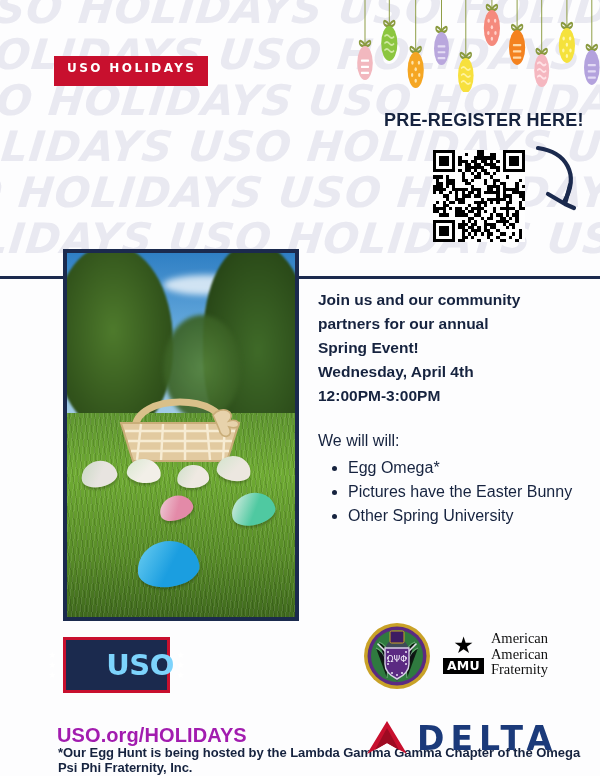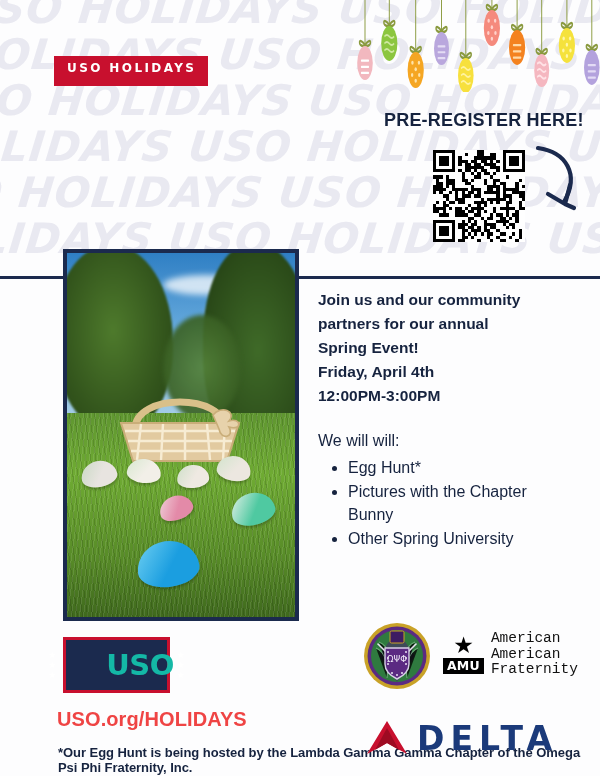--- a/index.html
+++ b/index.html
@@ -100,33 +100,33 @@
   .copy .wwh{margin-top:22px;font-size:16px;line-height:22px;color:#16233f;}
   .copy ul{margin:4px 0 0 0;padding-left:30px;}
   .copy li{font-size:16px;line-height:23px;color:#16233f;margin-bottom:1px;}
 
   
   .uso-logo{position:absolute;left:63px;top:637px;width:107px;height:56px;z-index:3;
     border:3px solid #c8102e;background:#1b2a4e;box-sizing:border-box;
     display:flex;align-items:center;justify-content:center;}
   .uso-inner{display:flex;align-items:center;gap:3px;}
   .uso-stars{display:flex;flex-direction:column;gap:1px;align-items:center;}
-  .uso-word{color:#14b8a6;font-family:"DejaVu Sans", sans-serif;font-weight:bold;
+  .uso-word{color:#7dd3fc;font-family:"DejaVu Sans", sans-serif;font-weight:bold;
     font-size:29px;line-height:29px;letter-spacing:-0.5px;margin-left:47px;}
-  .uso-url{position:absolute;left:57px;top:708px;z-index:3;
-    font-weight:bold;font-size:20px;color:#ef4444;letter-spacing:0.1px;}
+  .uso-url{position:absolute;left:57px;top:724px;z-index:3;
+    font-weight:bold;font-size:20px;color:#a21caf;letter-spacing:0.1px;}
   .footnote{position:absolute;left:58px;top:745px;z-index:3;
     font-weight:bold;font-size:13px;color:#16233f;letter-spacing:-0.05px;}
 
   .frat-seal{position:absolute;left:363px;top:622px;width:68px;height:68px;z-index:3;}
   .amu{position:absolute;left:443px;top:631px;z-index:3;display:flex;align-items:center;gap:7px;}
   .amu-left{display:flex;flex-direction:column;align-items:center;gap:2px;}
   .amu-box{background:#000;color:#fff;font-family:"DejaVu Sans", sans-serif;
     font-weight:bold;font-size:12.5px;line-height:14px;padding:1px 4px;letter-spacing:0.2px;}
-  .amu-words{font-family:Liberation Mono, monospace;font-size:14.5px;line-height:15.5px;color:#111;}
+  .amu-words{font-family:Liberation Serif, serif;font-size:14.5px;line-height:15.5px;color:#111;}
   .delta{position:absolute;left:366px;top:719px;z-index:3;display:flex;align-items:center;gap:9px;}
   .delta-word{color:#1b3a7a;font-family:"DejaVu Sans", sans-serif;font-weight:bold;
     font-size:33px;line-height:33px;letter-spacing:6px;}
 </style>
 </head>
 <body>
 
 <div id="flyer">
 
   <div class="watermark">
@@ -694,26 +694,26 @@
         <div class="egg" style="left: 92px; top: 243px; width: 34px; height: 24px; transform: rotate(-20deg); background: linear-gradient(125deg, rgb(240, 212, 220) 0%, rgb(227, 138, 168) 55%, rgb(227, 138, 168) 100%);"></div>
         <div class="egg" style="left: 164px; top: 240px; width: 44px; height: 32px; transform: rotate(-14deg); background: linear-gradient(125deg, rgb(233, 242, 234) 0%, rgb(79, 201, 161) 55%, rgb(79, 201, 161) 100%);"></div>
         <div class="egg" style="left: 70px; top: 288px; width: 62px; height: 46px; transform: rotate(-8deg); background: linear-gradient(125deg, rgb(111, 208, 242) 0%, rgb(27, 158, 224) 55%, rgb(27, 158, 224) 100%);"></div>
       </div>
   </div>
 
   <div class="copy">
     <div class="lead">Join us and our community
 partners for our annual
 Spring Event!
-Friday, April 4th
+Wednesday, April 4th
 12:00PM-3:00PM</div>
     <div class="wwh">We will will:</div>
     <ul id="bullet-list">
-        <li>Egg Hunt*</li>
-        <li>Pictures with the Chapter Bunny</li>
+        <li>Egg Omega*</li>
+        <li>Pictures have the Easter Bunny</li>
         <li>Other Spring University</li>
       </ul>
   </div>
 
   <div class="uso-logo">
     <div class="uso-inner">
       <div class="uso-stars">
         <span style="font-size:9px;color:#fff;line-height:9px">★</span>
         <span style="font-size:9px;color:#fff;line-height:9px">★</span>
         <span style="font-size:9px;color:#fff;line-height:9px">★</span>

